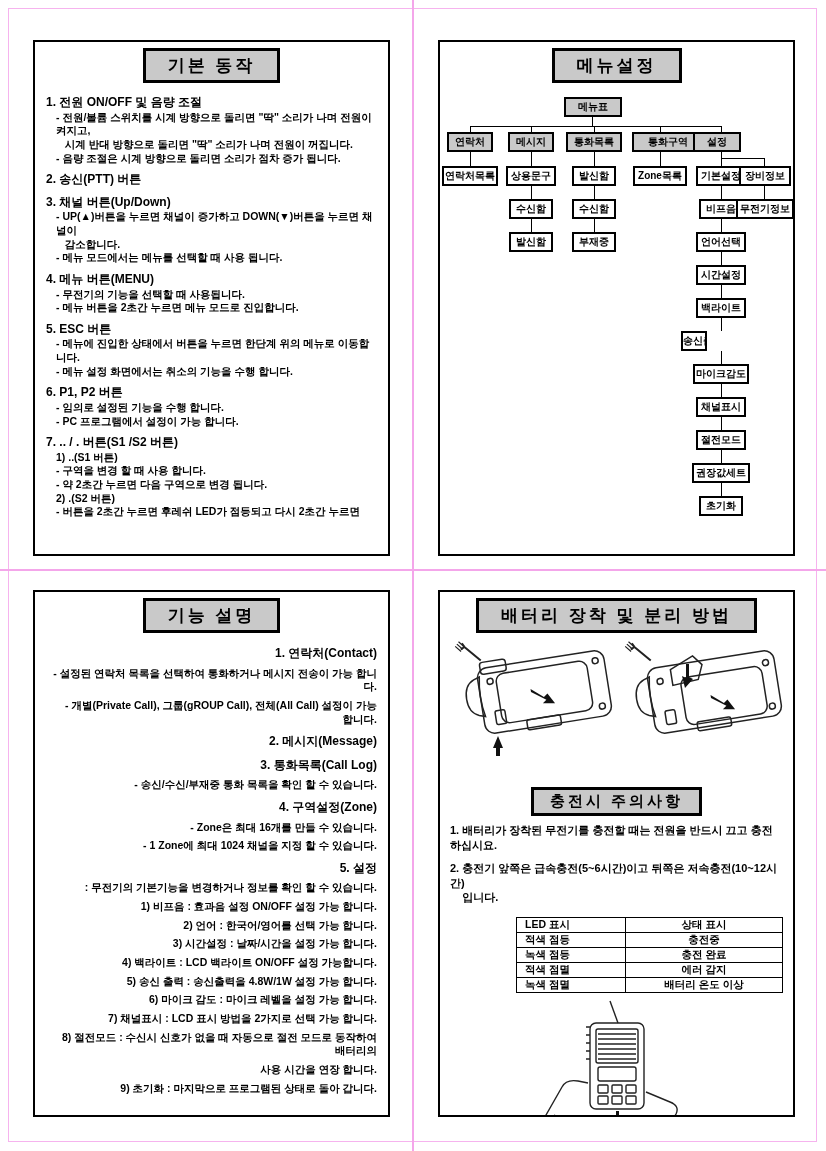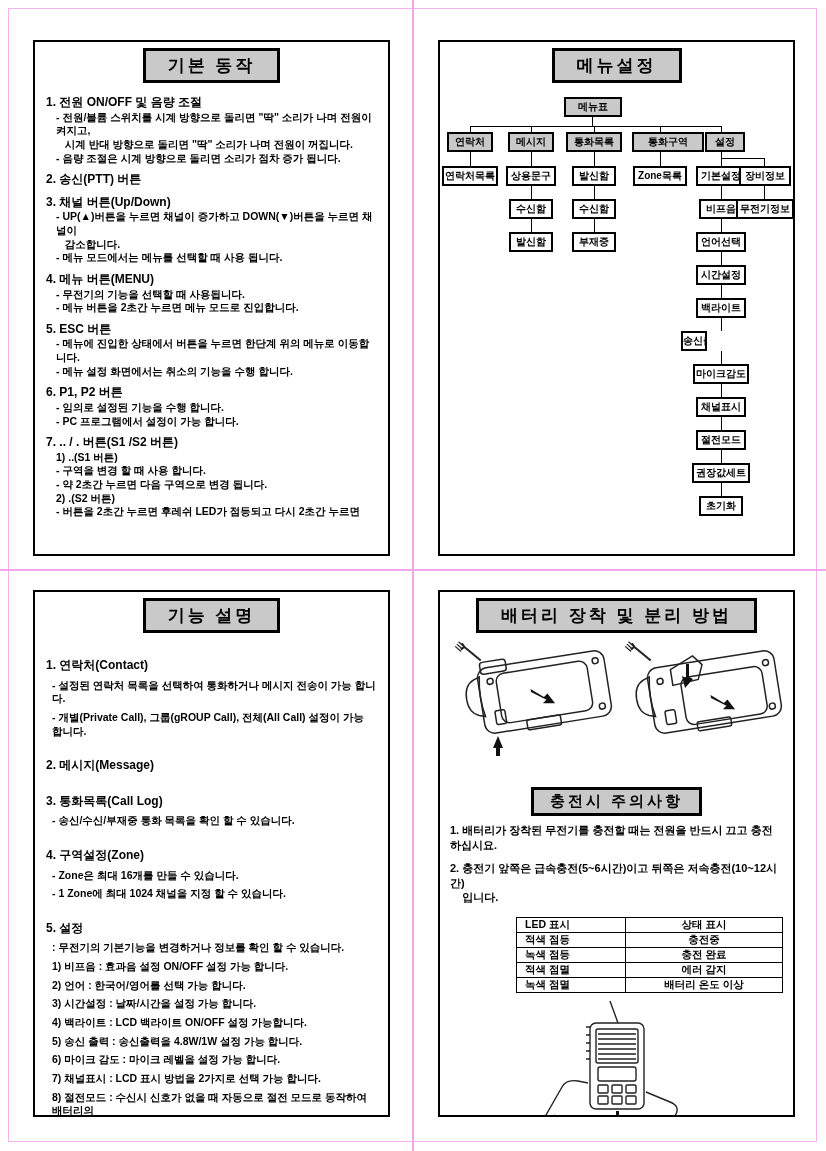--- a/index.html
+++ b/index.html
@@ -15,21 +15,21 @@
   .p-br{left:438px;top:590px;width:357px;height:527px;}
   .title-wrap{text-align:center;margin-top:7px;}
   .title-box{display:inline-block;background:#c9c9c9;border:2px solid #000;outline:1px solid #000;
              font-weight:bold;font-size:17px;letter-spacing:3px;padding:3px 22px;}
   
   .content{padding:6px 11px 0 11px;}
   .sec{margin-top:7px;}
   .sec-h{font-weight:bold;font-size:12px;line-height:1.3;}
   .lines .line{font-weight:bold;font-size:10.5px;line-height:1.3;padding-left:10px;white-space:pre-wrap;}
   .p-bl .lines .line{margin:5px 0;padding-left:6px;}
-  .p-bl .sec{margin-top:20px;}
+  .p-bl .sec{margin-top:8px;text-align:right;}
   
   .fc{position:absolute;left:0;top:40px;right:0;bottom:0;}
   .fbox{position:absolute;border:2px solid #000;background:#fff;box-sizing:border-box;height:20px;
         font-size:10px;font-weight:bold;text-align:center;line-height:15px;white-space:nowrap;overflow:hidden;}
   .fbox.gray{background:#c9c9c9;}
   .lv{position:absolute;width:1px;background:#000;}
   .lh{position:absolute;height:1px;background:#000;}
   
   .diagram-wrap{text-align:center;margin-top:4px;}
   .note{font-weight:bold;font-size:11px;line-height:1.35;padding:0 10px;white-space:pre-wrap;margin-top:8px;}
@@ -116,21 +116,21 @@
       <div class="lv" style="left:30px;top:44px;height:6px;"></div>
       <div class="lv" style="left:91px;top:44px;height:6px;"></div>
       <div class="lv" style="left:154px;top:44px;height:6px;"></div>
       <div class="lv" style="left:220px;top:44px;height:6px;"></div>
       <div class="lv" style="left:281px;top:44px;height:6px;"></div>
 
       <div class="fbox gray" style="left:7px;top:50px;width:46px;">연락처</div>
       <div class="fbox gray" style="left:68px;top:50px;width:46px;">메시지</div>
       <div class="fbox gray" style="left:126px;top:50px;width:56px;">통화목록</div>
       <div class="fbox gray" style="left:192px;top:50px;width:72px;">통화구역</div>
-      <div class="fbox gray" style="left:265px;top:50px;width:40px;">설정</div>
+      <div class="fbox gray" style="left:253px;top:50px;width:48px;">설정</div>
 
       <div class="lv" style="left:30px;top:70px;height:14px;"></div>
       <div class="lv" style="left:91px;top:70px;height:14px;"></div>
       <div class="lv" style="left:154px;top:70px;height:14px;"></div>
       <div class="lv" style="left:220px;top:70px;height:14px;"></div>
       <div class="lv" style="left:281px;top:70px;height:14px;"></div>
       <div class="lh" style="left:281px;top:76px;width:43px;"></div>
       <div class="lv" style="left:324px;top:76px;height:8px;"></div>
 
       <div class="fbox" style="left:2px;top:84px;width:56px;">연락처목록</div>

